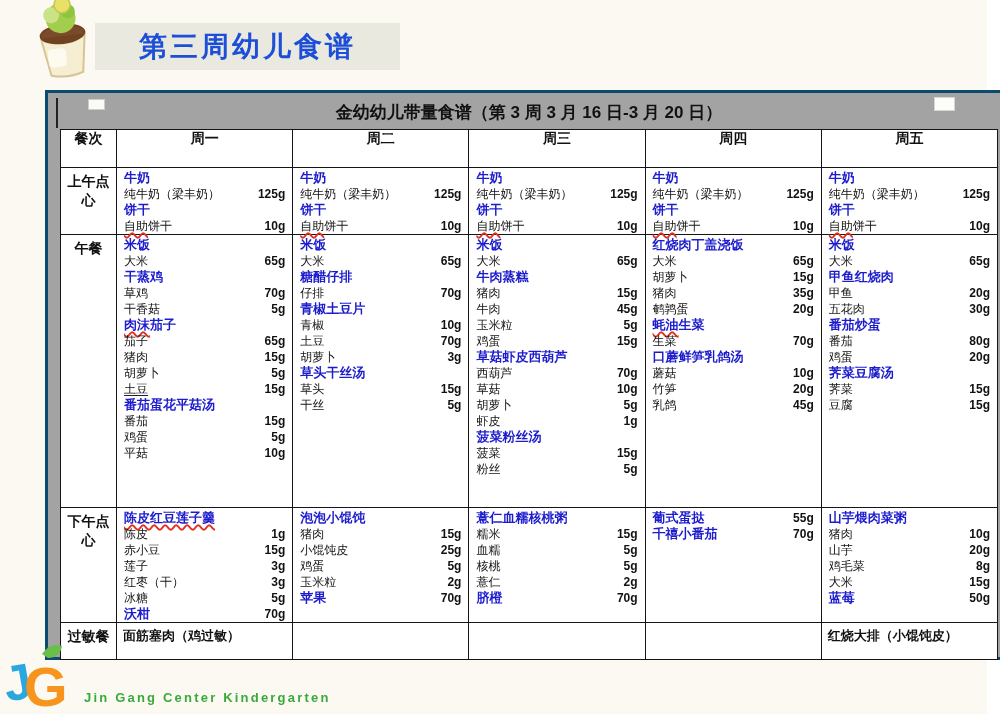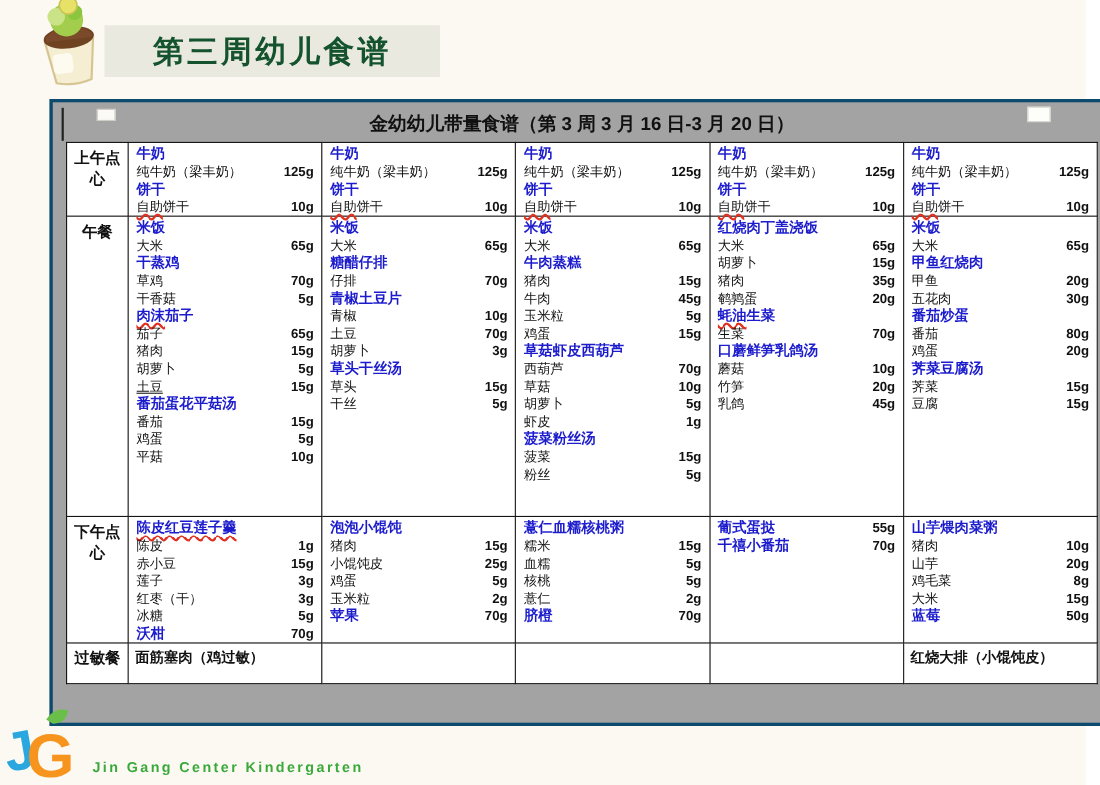--- a/index.html
+++ b/index.html
@@ -18,21 +18,21 @@
   
   .cupcake { position:absolute; left:26px; top:-4px; width:74px; height:84px; transform:rotate(-7deg); }
 
   
   .banner {
     position:absolute; left:95px; top:23px; width:305px; height:47px;
     background:#eae9e0;
     display:flex; align-items:center; justify-content:center;
   }
   .banner .t {
-    font-size:28px; font-weight:bold; color:#14532d; letter-spacing:3px;
+    font-size:28px; font-weight:bold; color:#1d4ed8; letter-spacing:3px;
   }
 
   
   .sheet {
     position:absolute; left:45px; top:90px; width:987px; height:570px;
     background:#a3a3a3; border:3px solid #0c4a6e;
   }
   .caret-artifact { position:absolute; left:8px; top:5px; width:2px; height:30px; background:#222; }
   .ph-box-left { position:absolute; left:40px; top:6px; width:17px; height:11px; border:1px solid #cfcdc5; background:#fbfaf6; }
   .ph-box-right { position:absolute; left:886px; top:4px; width:21px; height:14px; border:1px solid #d8d6ce; background:#fdfdfa; }
@@ -111,20 +111,28 @@
     <table class="menu">
       <colgroup>
         <col class="c-label">
           <col class="c-day">
           <col class="c-day">
           <col class="c-day">
           <col class="c-day">
           <col class="c-day">
       </colgroup>
       <tbody>
+          <tr class="r-head">
+        <th class="corner">餐次</th>
+        <th class="day">周一</th>
+        <th class="day">周二</th>
+        <th class="day">周三</th>
+        <th class="day">周四</th>
+        <th class="day">周五</th>
+      </tr>
       <tr class="r-morning">
         <th class="rowlabel">上午点心</th>
         <td class="menu-cell">
               <div class="mi dish">
                 <span class="nm">牛奶</span>
               </div>
               <div class="mi ing">
                 <span class="nm">纯牛奶（梁丰奶）</span>
                 <span class="amt">125g</span>
               </div>

